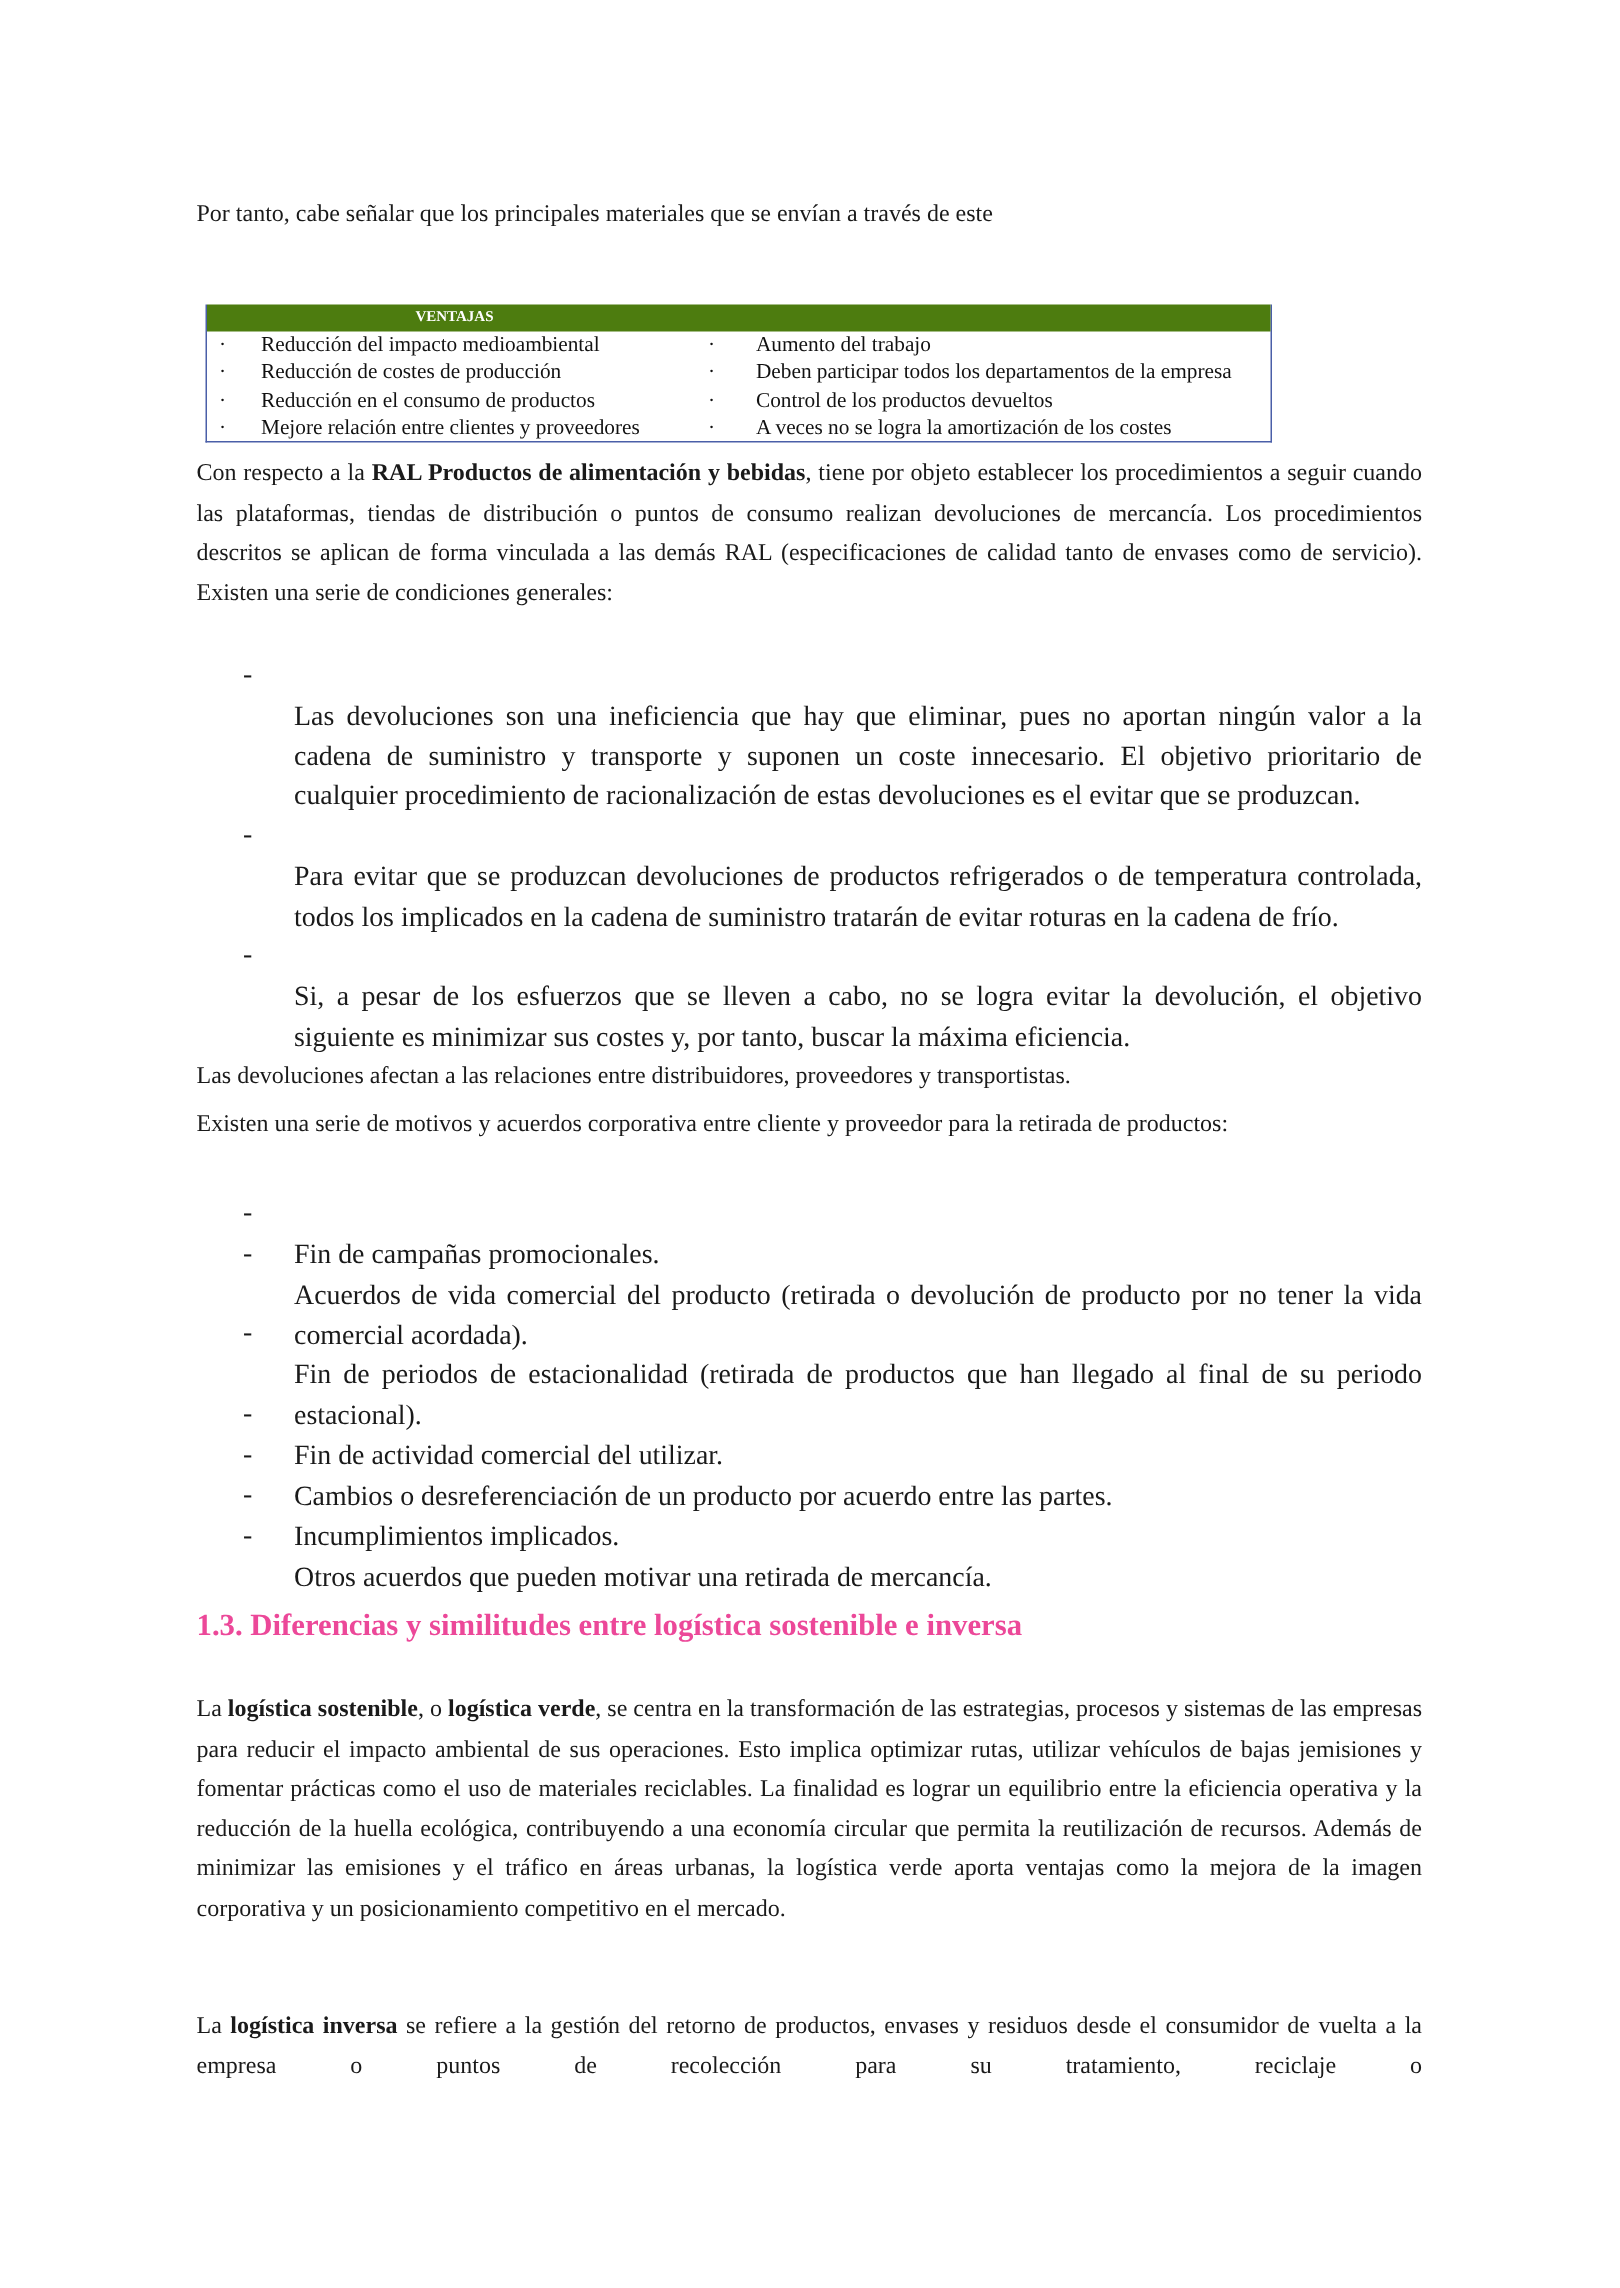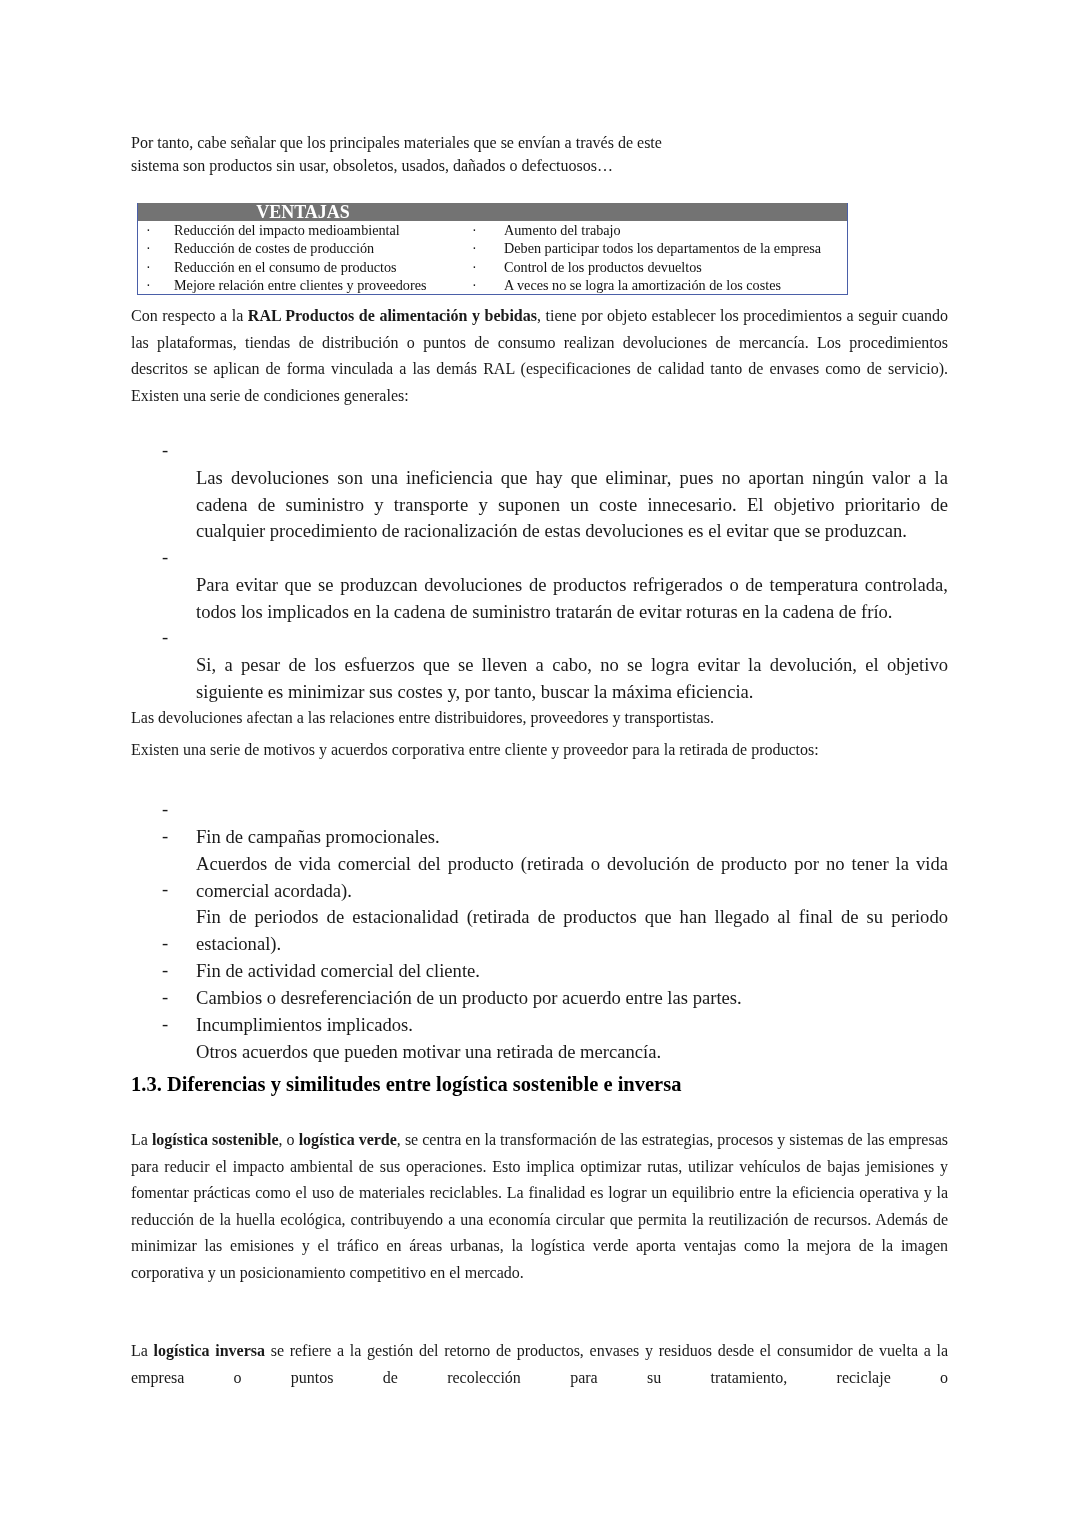--- a/index.html
+++ b/index.html
@@ -44,26 +44,26 @@
       width: 711px;
       border: 1.5px solid #4a5fa8;
       border-top: none;
       box-sizing: border-box;
       font-size: 14.2px;
       line-height: 18.3px;
       color: #111;
     }
     .tbl-head {
       display: flex;
-      background: #737373;
+      background: #4d7c0f;
       color: #ffffff;
       font-weight: bold;
       height: 18px;
       line-height: 18px;
-      font-size: 18px;
+      font-size: 10px;
     }
     .tbl-head .h1 { width: 330px; text-align: center; padding-left: 0; }
     .tbl-head .h2 { flex: 1; text-align: center; }
     .tbl-row { display: flex; height: 18.3px; }
     .cell1 { width: 330px; display: flex; }
     .cell2 { flex: 1; display: flex; }
     .dot1 { width: 36px; padding-left: 8px; box-sizing: border-box; }
     .dot2 { width: 36px; padding-left: 4px; box-sizing: border-box; }
 
     
@@ -88,31 +88,30 @@
       margin-top: 28px;
     }
 
     .heading {
       position: absolute;
       left: 0;
       top: 1070px;
       font-size: 20.5px;
       font-weight: bold;
       line-height: 28px;
-      color: #000000;
+      color: #ec4899;
     }
   </style>
 </head>
 <body>
 
 <div class="page">
 
   <p class="p tight" style="top:131px;">
     <span>Por tanto, cabe señalar que los principales materiales que se envían a través de este</span><br>
-    <span>sistema son productos sin usar, obsoletos, usados, dañados o defectuosos…</span>
   </p>
 
   <div class="tbl">
     <div class="tbl-head">
       <div class="h1">VENTAJAS</div>
     </div>
     <div class="tbl-row">
       <div class="cell1">
           <span class="dot1">·</span>
           <span>Reducción del impacto medioambiental</span>
@@ -180,21 +179,21 @@
   <div class="li" style="top:823px;">
     <span class="dash">-</span>
     <span class="txt">Acuerdos de vida comercial del producto (retirada o devolución de producto por no tener la vida comercial acordada).</span>
   </div>
   <div class="li" style="top:876px;">
     <span class="dash">-</span>
     <span class="txt">Fin de periodos de estacionalidad (retirada de productos que han llegado al final de su periodo estacional).</span>
   </div>
   <div class="li" style="top:930px;">
     <span class="dash">-</span>
-    <span class="txt">Fin de actividad comercial del cliente.</span>
+    <span class="txt">Fin de actividad comercial del utilizar.</span>
   </div>
   <div class="li" style="top:957px;">
     <span class="dash">-</span>
     <span class="txt">Cambios o desreferenciación de un producto por acuerdo entre las partes.</span>
   </div>
   <div class="li" style="top:984px;">
     <span class="dash">-</span>
     <span class="txt">Incumplimientos implicados.</span>
   </div>
   <div class="li" style="top:1011px;">

